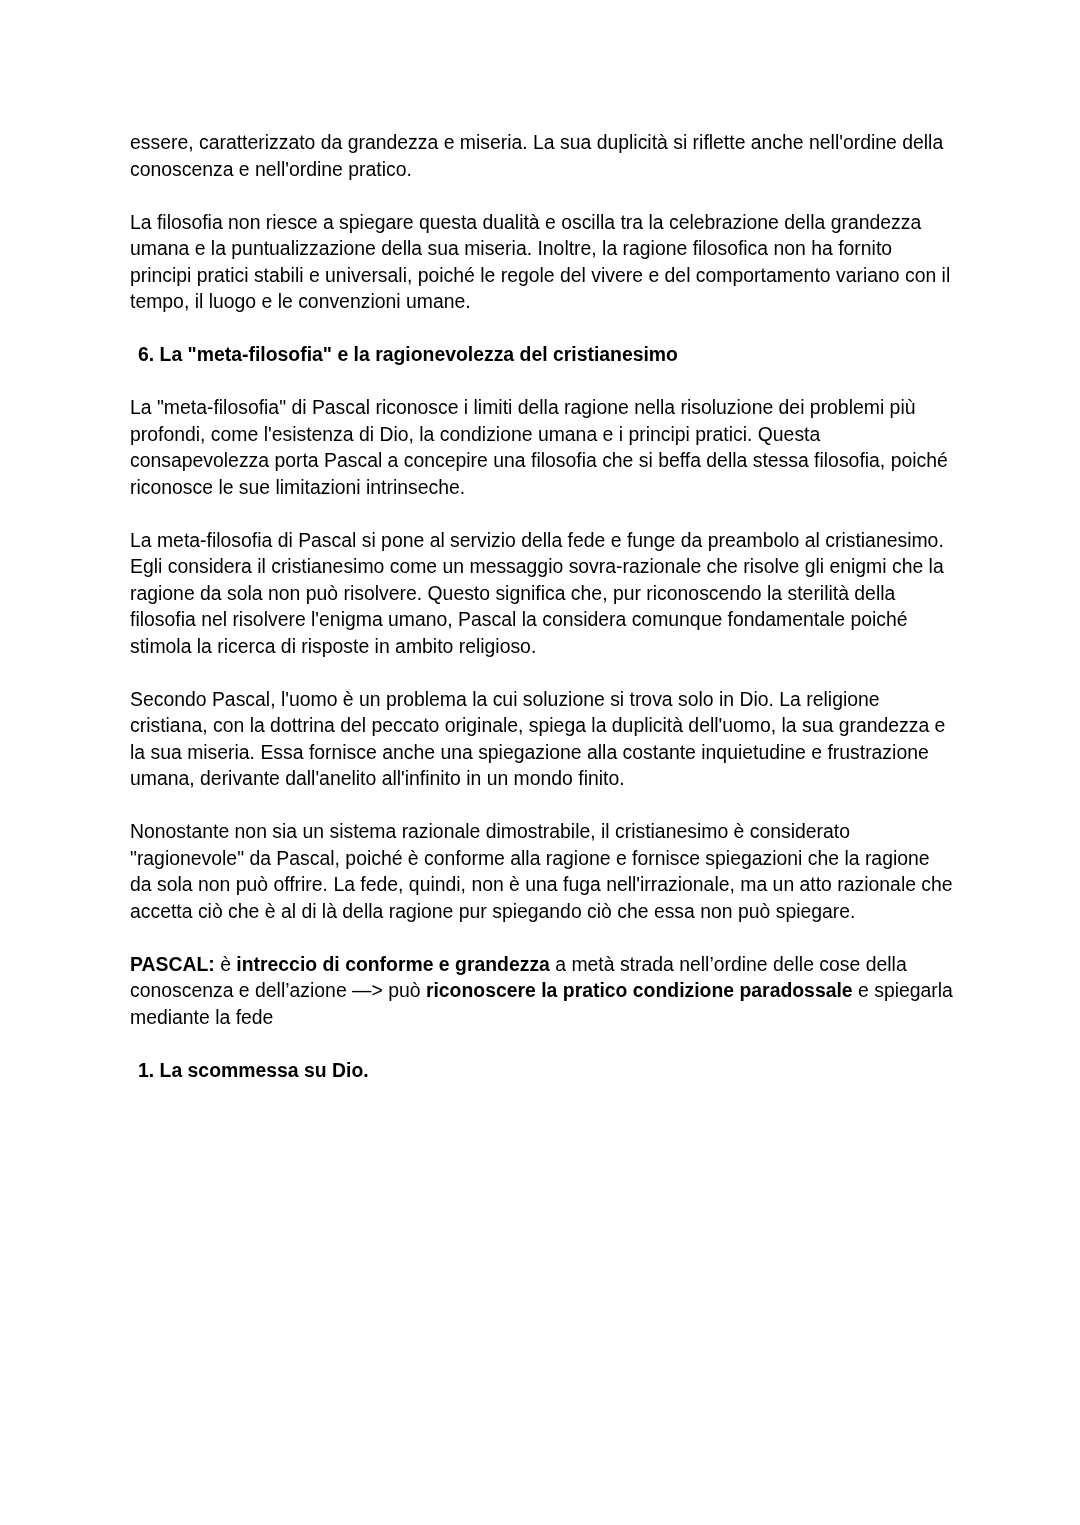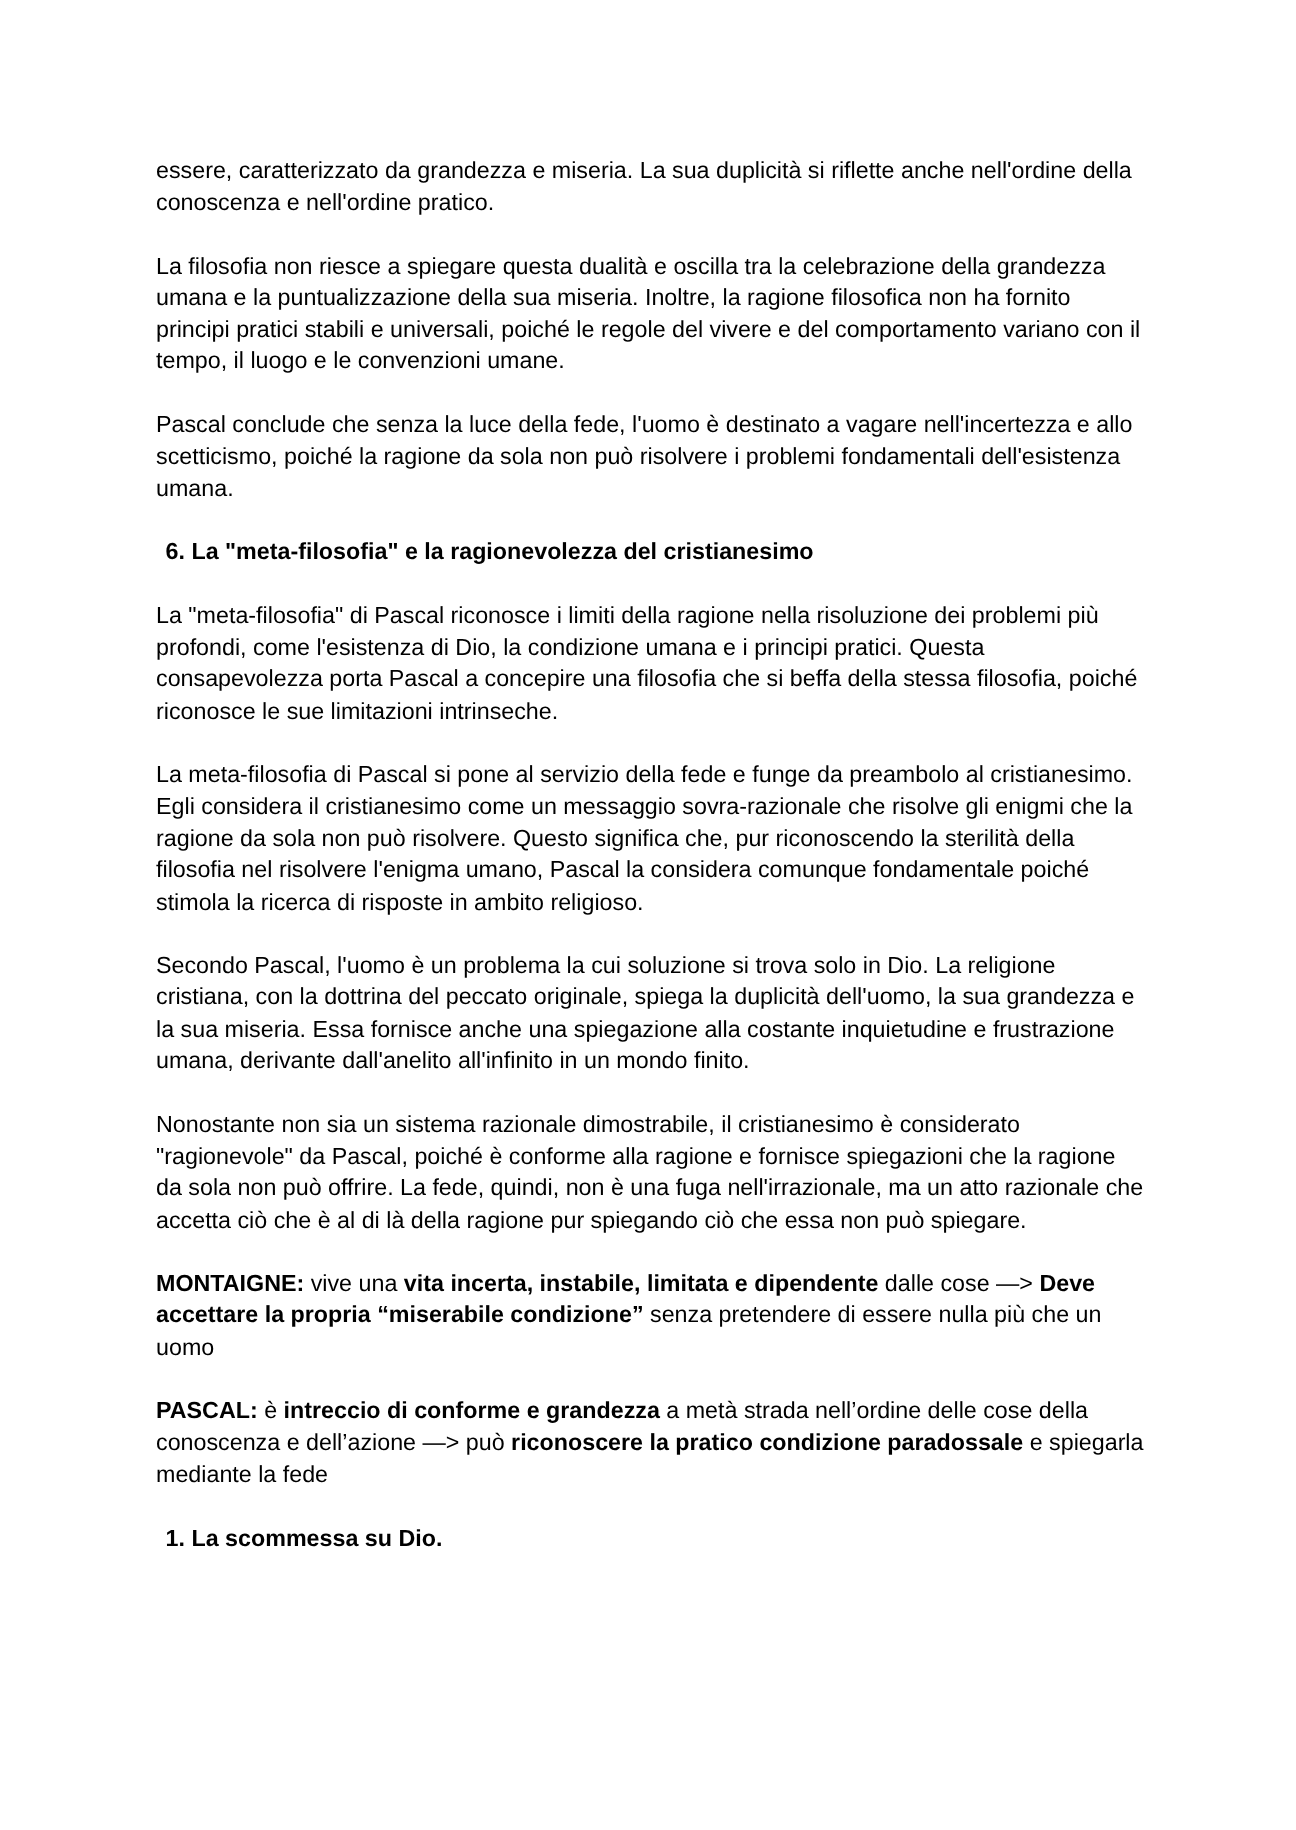--- a/index.html
+++ b/index.html
@@ -44,33 +44,31 @@
 </head>
 <body>
 
 <div class="page">
   <div class="content">
 
     <p class="block"><span>essere, caratterizzato da grandezza e miseria. La sua duplicità si riflette anche nell'ordine della conoscenza e nell'ordine pratico.</span></p>
 
     <p class="block"><span>La filosofia non riesce a spiegare questa dualità e oscilla tra la celebrazione della grandezza umana e la puntualizzazione della sua miseria. Inoltre, la ragione filosofica non ha fornito principi pratici stabili e universali, poiché le regole del vivere e del comportamento variano con il tempo, il luogo e le convenzioni umane.</span></p>
 
-    <p class="block"><span>Pascal conclude che senza la luce della fede, l'uomo è destinato a vagare nell'incertezza e allo scetticismo, poiché la ragione da sola non può risolvere i problemi fondamentali dell'esistenza umana.</span></p>
 
     <p class="block heading indent"><b>6. La "meta-filosofia" e la ragionevolezza del cristianesimo</b></p>
 
     <p class="block"><span>La "meta-filosofia" di Pascal riconosce i limiti della ragione nella risoluzione dei problemi più profondi, come l'esistenza di Dio, la condizione umana e i principi pratici. Questa consapevolezza porta Pascal a concepire una filosofia che si beffa della stessa filosofia, poiché riconosce le sue limitazioni intrinseche.</span></p>
 
     <p class="block"><span>La meta-filosofia di Pascal si pone al servizio della fede e funge da preambolo al cristianesimo. Egli considera il cristianesimo come un messaggio sovra-razionale che risolve gli enigmi che la ragione da sola non può risolvere. Questo significa che, pur riconoscendo la sterilità della filosofia nel risolvere l'enigma umano, Pascal la considera comunque fondamentale poiché stimola la ricerca di risposte in ambito religioso.</span></p>
 
     <p class="block"><span>Secondo Pascal, l'uomo è un problema la cui soluzione si trova solo in Dio. La religione cristiana, con la dottrina del peccato originale, spiega la duplicità dell'uomo, la sua grandezza e la sua miseria. Essa fornisce anche una spiegazione alla costante inquietudine e frustrazione umana, derivante dall'anelito all'infinito in un mondo finito.</span></p>
 
     <p class="block"><span>Nonostante non sia un sistema razionale dimostrabile, il cristianesimo è considerato "ragionevole" da Pascal, poiché è conforme alla ragione e fornisce spiegazioni che la ragione da sola non può offrire. La fede, quindi, non è una fuga nell'irrazionale, ma un atto razionale che accetta ciò che è al di là della ragione pur spiegando ciò che essa non può spiegare.</span></p>
 
 
-    <p class="block"><b>MONTAIGNE:</b><span> vive una </span><b>vita incerta, instabile, limitata e dipendente</b><span> dalle cose —&gt; </span><b>Deve accettare la propria “miserabile condizione”</b><span> senza pretendere di essere nulla più che un uomo</span></p>
 
     <p class="block"><b>PASCAL:</b><span> è </span><b>intreccio di conforme e grandezza</b><span> a metà strada nell’ordine delle cose della conoscenza e dell’azione —&gt; può </span><b>riconoscere la pratico condizione paradossale</b><span> e spiegarla mediante la fede</span></p>
 
     <p class="block heading indent"><b>1. La scommessa su Dio.</b></p>
 
   </div>
 </div>
 
 </body></html>

